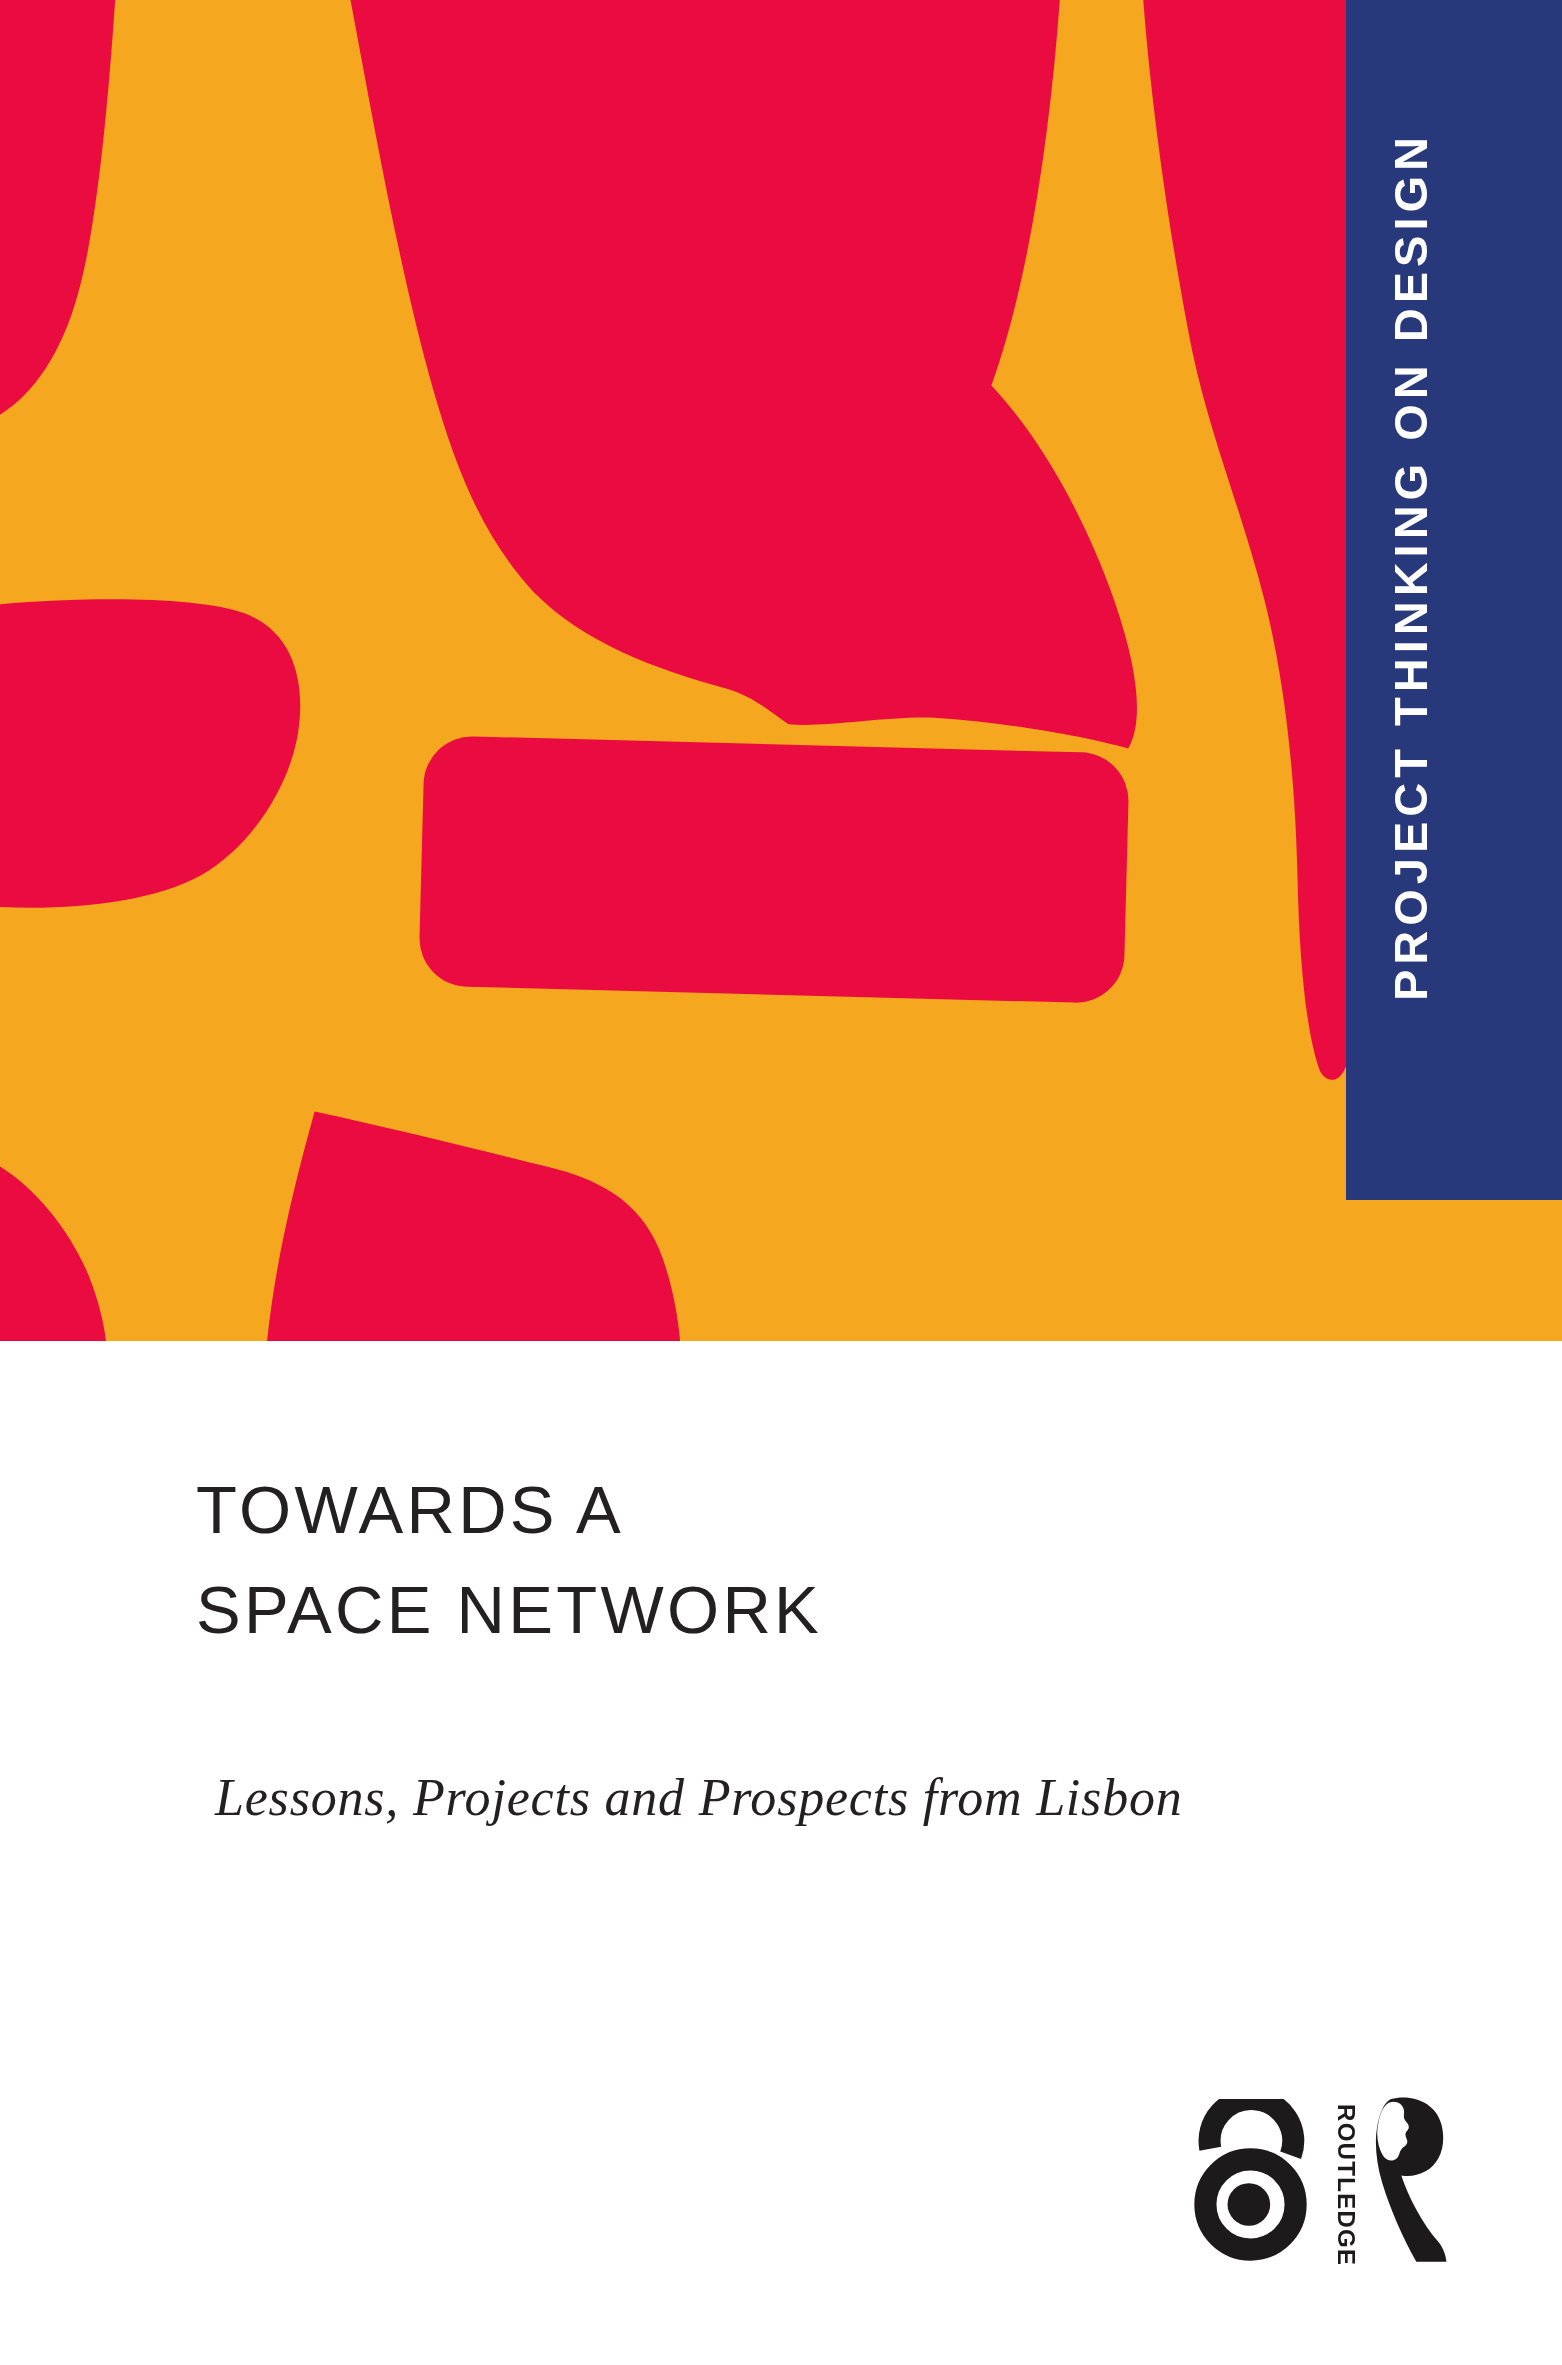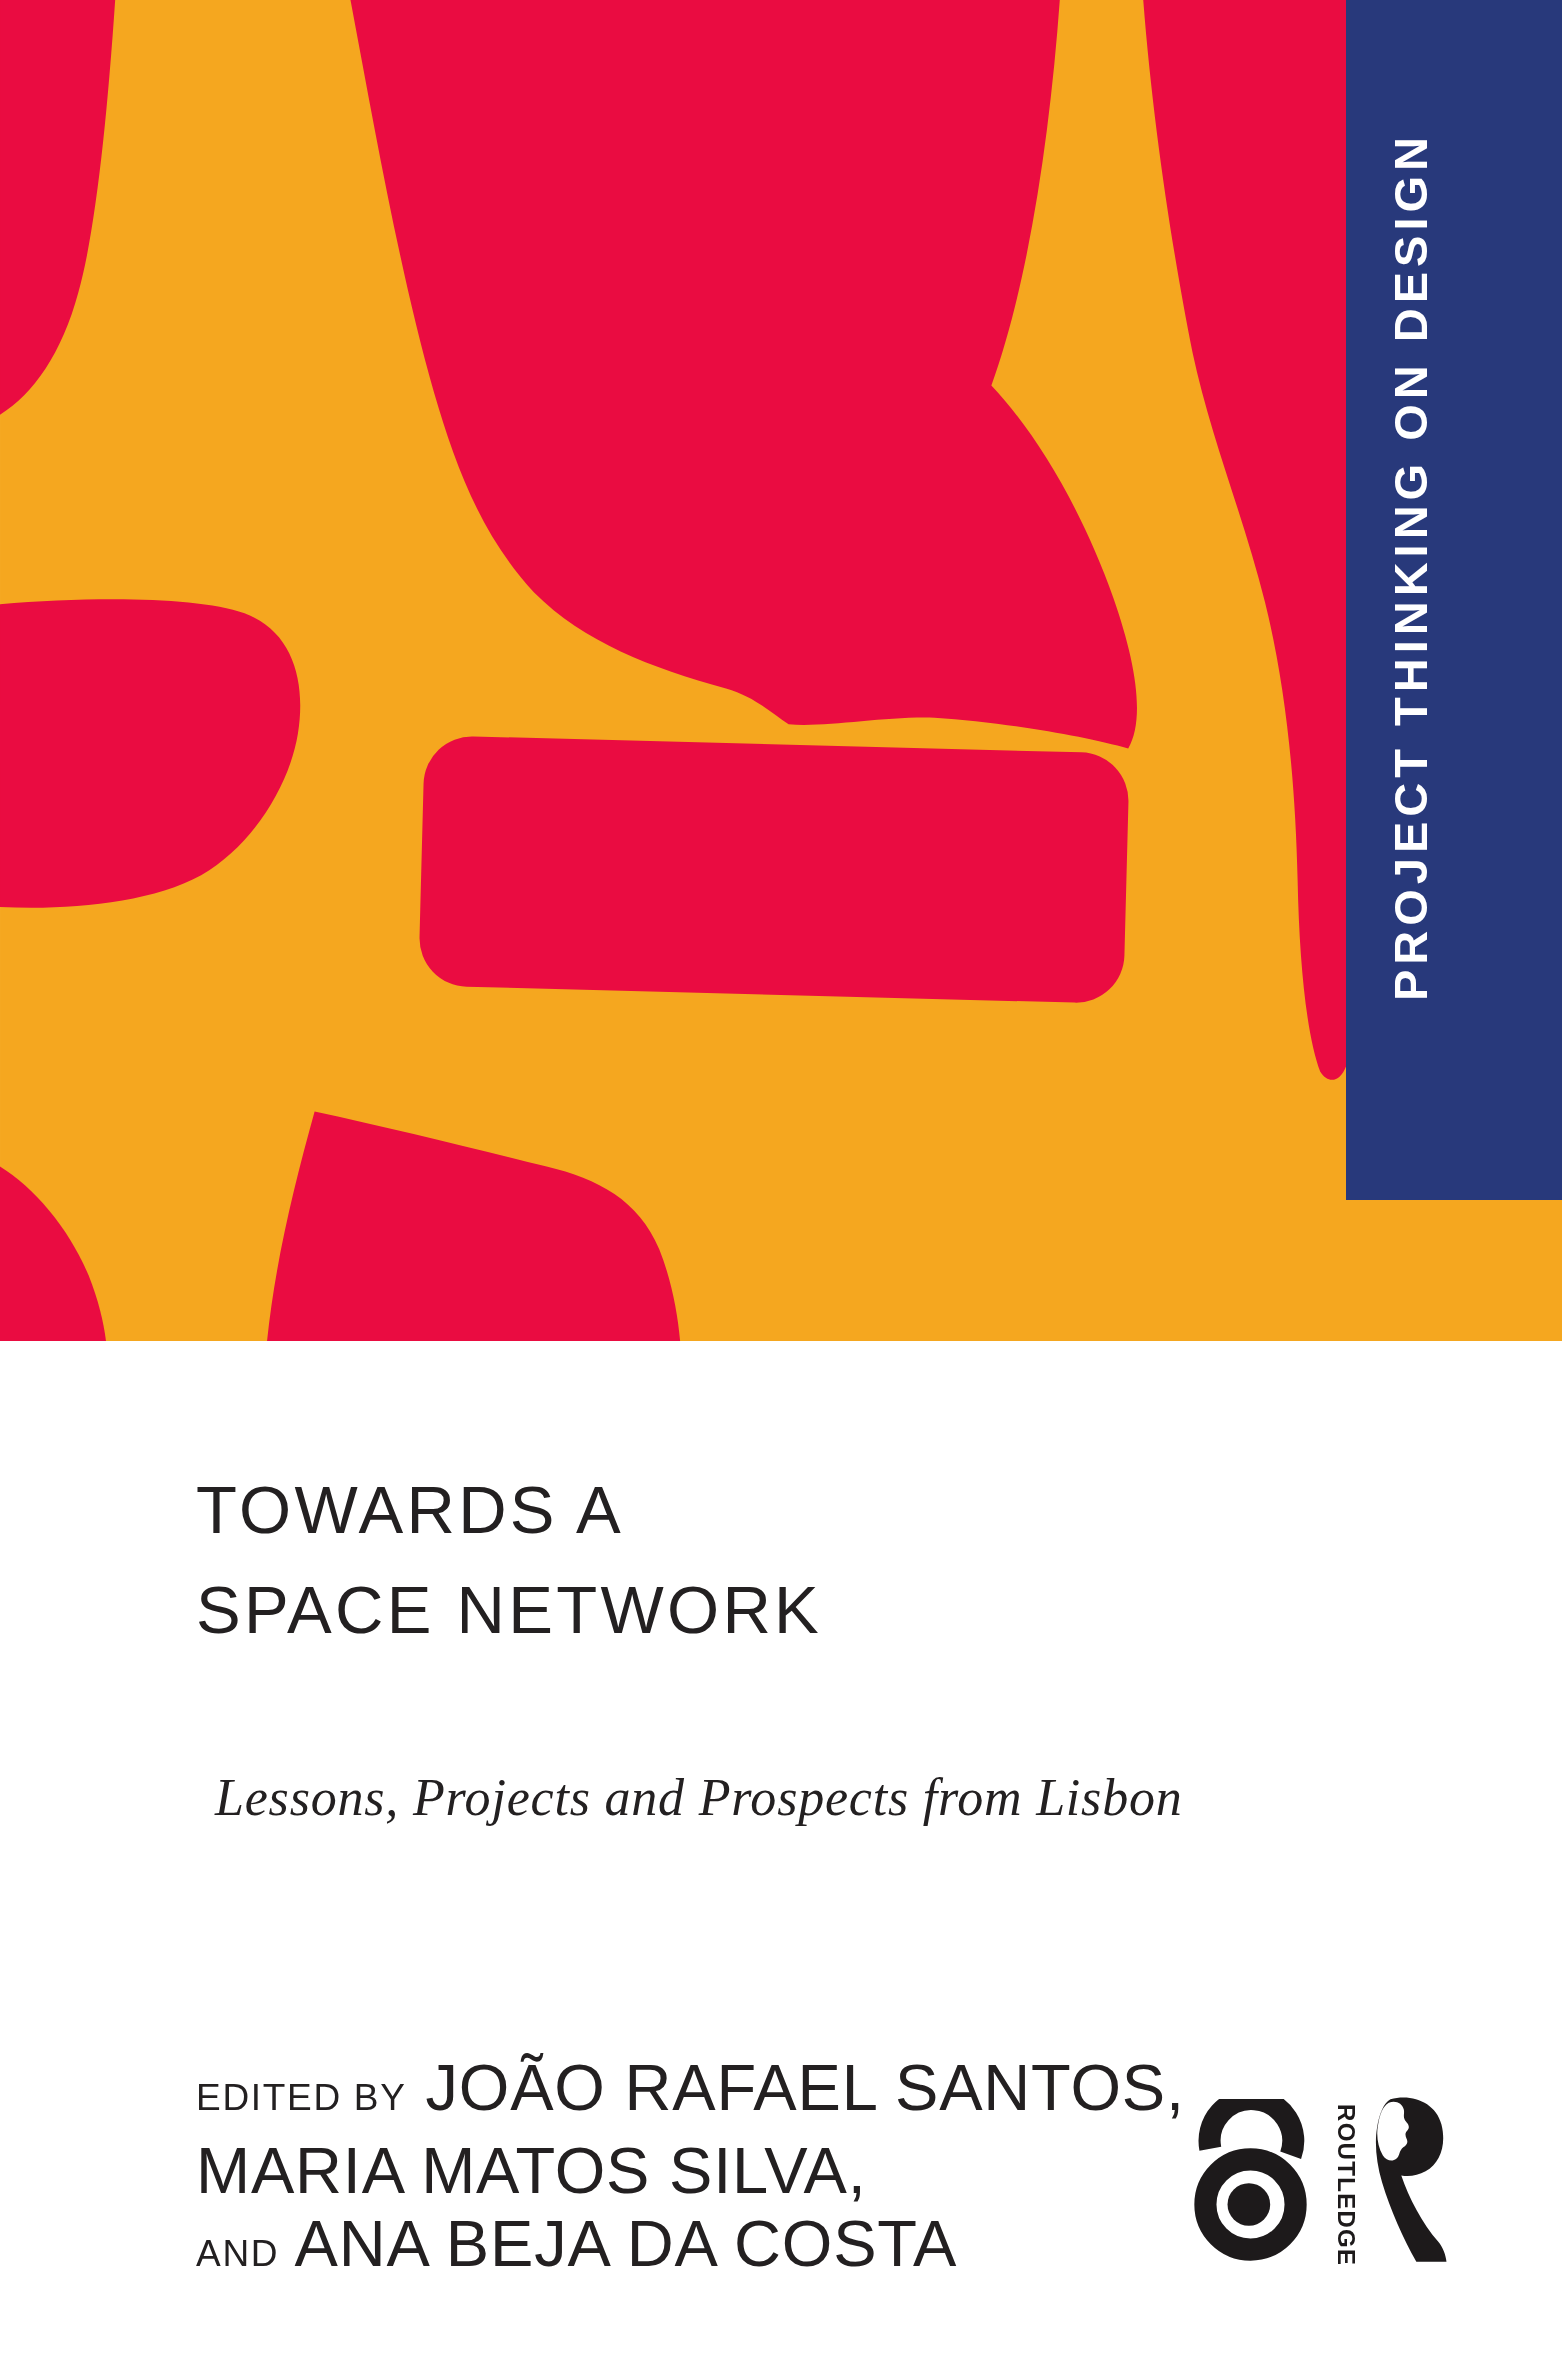--- a/index.html
+++ b/index.html
@@ -85,25 +85,20 @@
     <div class="series-label">PROJECT THINKING ON DESIGN</div>
   </div>
 
   <div class="title">
     <div>TOWARDS A</div>
     <div>SPACE NETWORK</div>
   </div>
 
   <div class="subtitle">Lessons, Projects and Prospects from Lisbon</div>
 
-  <div class="editors">
-    <div><span class="small-caps">EDITED BY</span> <span>JOÃO RAFAEL SANTOS,</span></div>
-    <div><span>MARIA MATOS SILVA,</span></div>
-    <div><span class="small-caps">AND</span> <span>ANA BEJA DA COSTA</span></div>
-  </div>
 
   <svg class="oa-logo" viewBox="0 0 150 200" aria-hidden="true">
     <path class="stroke" d="M 26 60 A 51 51 0 1 1 124 68"></path>
     <circle class="stroke" cx="75" cy="128" r="55"></circle>
     <circle class="dot" cx="73" cy="128" r="26"></circle>
   </svg>
 
   <div class="routledge">
     <div class="routledge-text">ROUTLEDGE</div>
     <svg class="routledge-glyph" viewBox="0 0 92 202" aria-hidden="true">

